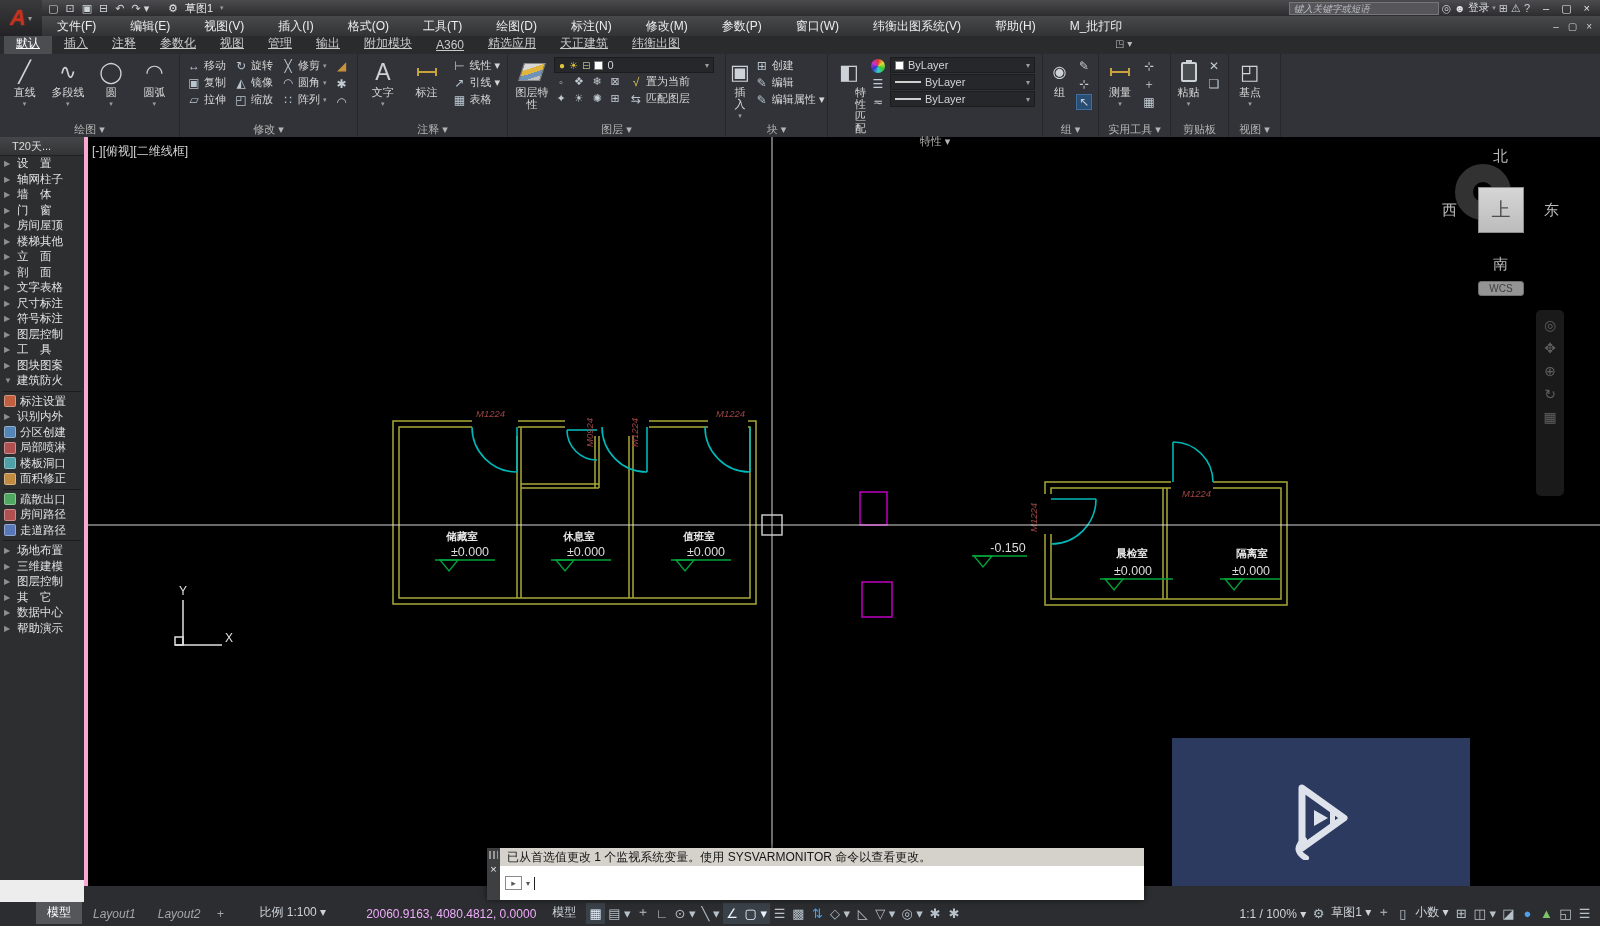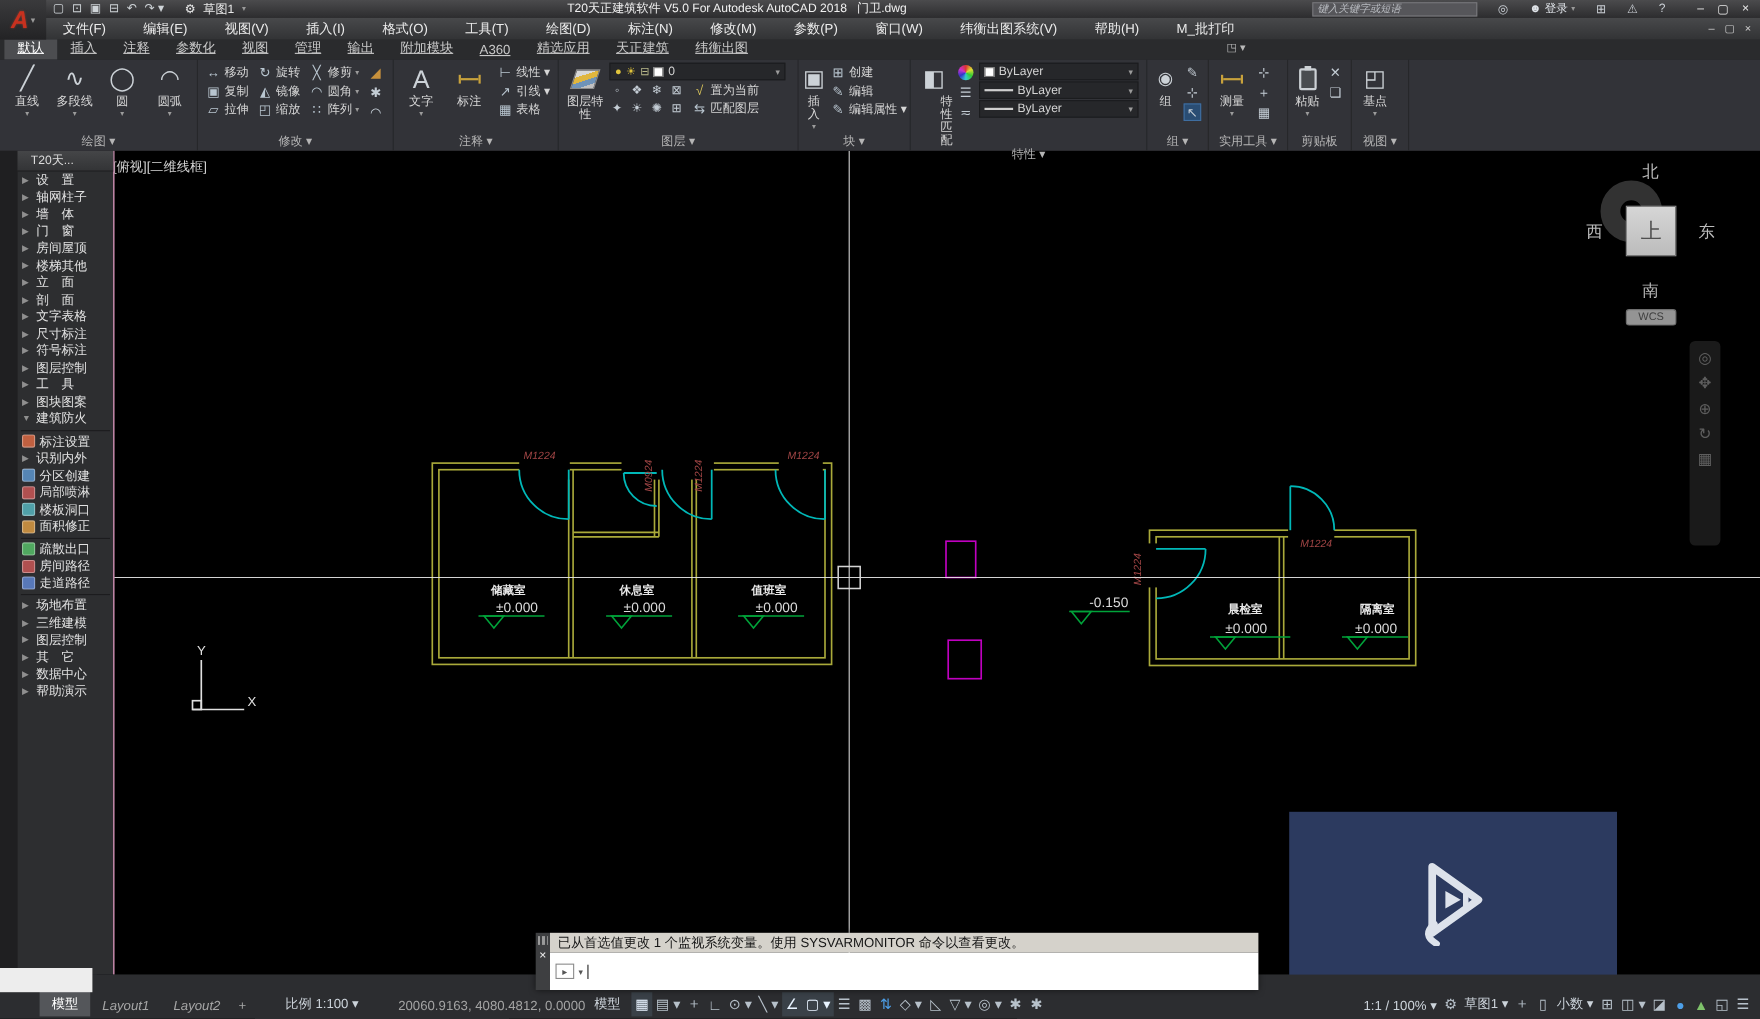--- a/index.html
+++ b/index.html
@@ -12,21 +12,21 @@
     background:linear-gradient(#4b4b4d,#2d2d2f);color:#e8e8e8;font-size:11px;z-index:30;}
   .applogo{position:absolute;left:0;top:0;width:42px;height:36px;z-index:40;display:flex;align-items:center;
     justify-content:center;gap:2px;background:linear-gradient(#3a3a3c,#232325);}
   .applogo .a{color:#c8311f;font-size:22px;font-weight:bold;font-style:italic;line-height:1;
     text-shadow:0 0 2px rgba(220,70,40,.6);}
   .applogo .caret{color:#9a9a9a;font-size:8px;}
   .qat{position:absolute;left:48px;top:0;height:16px;display:flex;align-items:center;gap:7px;}
   .qat .qi{color:#cfd4d8;font-size:11px;line-height:16px;}
   .tb-title{position:absolute;left:300px;right:560px;top:0;height:16px;line-height:16px;
     text-align:center;color:#f0f0f0;font-size:11px;white-space:nowrap;}
-  .tb-right{position:absolute;right:2px;top:0;height:16px;display:flex;align-items:center;gap:19px;}
+  .tb-right{position:absolute;right:2px;top:0;height:16px;display:flex;align-items:center;gap:3px;}
   .searchbox{width:150px;height:13px;background:#56565a;border:1px solid #77777b;color:#b9bcc1;
     font-style:italic;font-size:9.5px;line-height:12px;padding:0 4px;overflow:hidden;white-space:nowrap;}
   .tbi{color:#c9ced4;font-size:11px;}
   .signin{display:flex;align-items:center;gap:3px;color:#dfe3e8;font-size:10.5px;}
   .winbtns{display:flex;align-items:center;gap:12px;margin-left:10px;padding-right:8px;color:#e6e6e6;font-size:11px;}
 
   
   .menubar{position:absolute;left:0;top:16px;width:1600px;height:20px;
     background:linear-gradient(#48494b,#323335);display:flex;align-items:center;
     padding-left:48px;font-size:12px;color:#ececec;z-index:29;}
@@ -71,22 +71,22 @@
   .swatch{width:9px;height:9px;background:#fff;border:1px solid #777;flex:none;}
   .lsample{width:26px;height:2px;background:#cfcfcf;flex:none;}
   .minirow{display:flex;align-items:center;gap:4px;height:17px;font-size:11px;}
   .minirow .mi{width:14px;text-align:center;font-size:11px;color:#c3ccd4;}
   .colorwheel{width:14px;height:14px;border-radius:50%;
     background:conic-gradient(#d33,#dd3,#3c3,#3cc,#33c,#c3c,#d33);}
   .clipicon{width:16px;height:20px;border:2px solid #cdd2d6;border-radius:2px;position:relative;background:#4a4d50;}
   .clipicon::before{content:"";position:absolute;left:3px;top:-4px;width:6px;height:4px;background:#cdd2d6;}
 
   
-  .palette{position:absolute;left:16px;top:137px;width:88px;height:749px;background:#2d2e30;z-index:10;
-    border-right:1px solid #f9a8d4;}
+  .palette{position:absolute;left:0;top:137px;width:88px;height:749px;background:#2d2e30;z-index:10;
+    border-right:4px solid #f9a8d4;}
   .pal-header{height:19px;background:linear-gradient(#454648,#333436);color:#dcdcdc;font-size:11px;
     line-height:19px;padding-left:12px;border-bottom:1px solid #202022;}
   .prow{display:flex;align-items:center;height:15.5px;padding-left:4px;gap:4px;color:#e2e2e2;font-size:11.5px;white-space:nowrap;}
   .prow .row-arrow{color:#8f8f8f;font-size:8px;width:9px;flex:none;}
   .prow .tool-icon{width:12px;height:12px;flex:none;border-radius:2px;border:1px solid rgba(255,255,255,.35);}
   .psep{height:1px;background:#1c1c1e;margin:2px 3px;}
   .pal-white{position:absolute;left:0;top:880px;width:84px;height:22px;background:#ededed;z-index:35;}
 
   
   .canvas{position:absolute;left:88px;top:137px;width:1512px;height:749px;background:#000;overflow:hidden;z-index:5;}
@@ -134,21 +134,21 @@
   .cmd-cursor{width:1px;height:13px;background:#222;}
 
   
   .statusbar{position:absolute;left:0;top:886px;width:1600px;height:40px;background:#2c2d30;z-index:25;
     display:flex;align-items:flex-end;padding-bottom:2px;font-size:12px;color:#c6cdd4;}
   .mtabs{display:flex;align-items:flex-end;margin-left:36px;}
   .mtab{padding:3px 11px;color:#a6a6a6;font-size:12px;}
   .mtab.active{background:#54565a;color:#fff;}
   .newlayout{width:18px;text-align:center;color:#a6a6a6;padding:3px 0;}
   .sb-scale{margin-left:26px;padding:3px 4px;white-space:nowrap;color:#ccd3da;}
-  .sb-coords{margin-left:24px;width:178px;text-align:right;padding:3px 0;color:#a3a3a3;white-space:nowrap;}
+  .sb-coords{margin-left:36px;width:178px;text-align:left;padding:3px 0;color:#f0abfc;white-space:nowrap;}
   .sb-space{margin-left:4px;padding:3px 4px;color:#ccd3da;}
   .tgroup{display:flex;align-items:flex-end;margin-left:6px;}
   .tg{min-width:19px;padding:3px 3px;text-align:center;color:#b7c1ca;font-size:13px;white-space:nowrap;}
   .tg.on{color:#e8f3ff;background:#3a4148;}
   .tg.blue{color:#4d9fe8;}
   .tg.green{color:#7ec26a;}
   .tg.wide{font-size:12px;color:#ccd3da;}
   .rgroup{margin-left:auto;display:flex;align-items:flex-end;margin-right:6px;}
 </style>
 </head>
@@ -168,23 +168,20 @@
         <span class="qi">⊡</span>
         <span class="qi">▣</span>
         <span class="qi">⊟</span>
         <span class="qi">↶</span>
         <span class="qi">↷ ▾</span>
       </div>
     <div class="qat ws" style="left:168px;position:absolute;">
       <span>⚙</span>
       <span>草图1</span>
       <span class="caret" style="font-size:7px;color:#9a9a9a;">▾</span>
-    </div>
-    <div class="tb-title">
-      <span>T20天正建筑软件 V5.0 For Autodesk AutoCAD 2018</span>&nbsp;&nbsp;&nbsp;<span>门卫.dwg</span>
     </div>
     <div class="tb-right">
       <div class="searchbox">键入关键字或短语</div>
       <span class="tbi">◎</span>
       <span class="signin">
         <span>☻</span>
         <span>登录</span>
         <span style="font-size:7px;color:#9a9a9a;">▾</span>
       </span>
       <span class="tbi">⊞</span>

